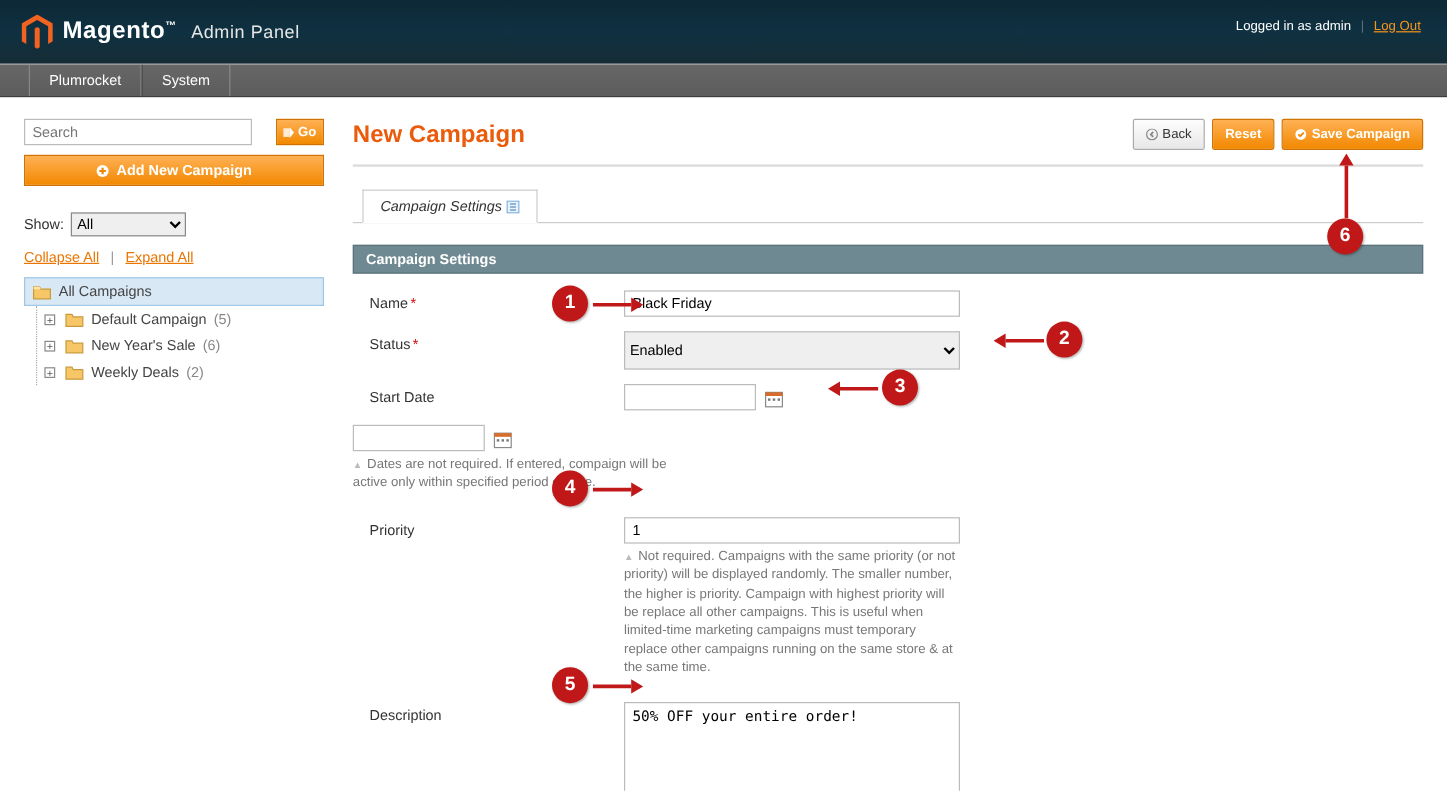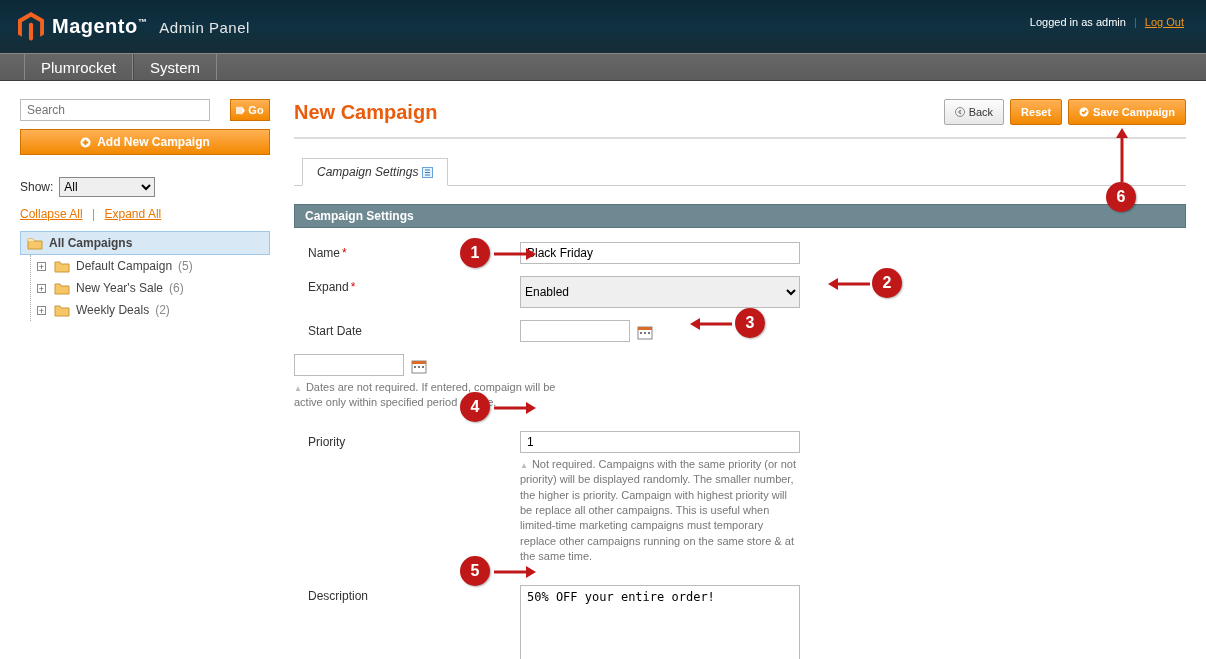--- a/index.html
+++ b/index.html
@@ -40,21 +40,21 @@
     height: 28px;
     background: linear-gradient(to bottom, #676767 0%, #5c5c5c 100%);
     border-top: 1px solid #878787;
     border-bottom: 1px solid #3d3d3d;
     display: flex;
     align-items: stretch;
     padding-left: 24px;
   }
   .mainmenu .menuitem {
     color: #fff;
-    font-size: 15px;
+    font-size: 12px;
     padding: 12px 16px;
     display: flex;
     align-items: center;
     border-right: 1px solid #888;
     border-left: 1px solid #4a4a4a;
     cursor: pointer;
   }
   .mainmenu .menuitem:first-child { border-left: 1px solid #888; }
   
   .wrapper {
@@ -109,21 +109,20 @@
   .expandrow .sep { color: #999; margin: 0 6px; }
   .tree { border-top: 0; }
   .tree-node {
     display: flex; align-items: center; gap: 6px;
     padding: 4px 6px; font-size: 12px; color: #444;
     cursor: pointer;
   }
   .tree-node.selected {
     background: #d8e8f5;
     border: 1px solid #9ec7e8;
-    font-weight: bold;
   }
   .tree-children { margin-left: 10px; border-left: 1px dotted #aaa; padding-left: 6px; }
   .tree-child { display: flex; align-items: center; gap: 6px; padding: 4px 0; color: #444; cursor: pointer; }
   .plus { width: 9px; height: 9px; border: 1px solid #888; font-size: 9px; line-height: 8px; text-align:center; color:#555; background:#fff; margin-right:2px;}
   .folder-icon { width: 16px; height: 14px; display:inline-flex; }
   
   .maincol { flex: 1; position: relative; }
   .page-titlebar { display: flex; align-items: center; justify-content: space-between; margin: 0 0 8px 0; padding-bottom: 4px; }
   .page-title { color: #ea5b0c; font-size: 20px; font-weight: bold; }
   .btnrow { display: flex; gap: 6px; }
@@ -353,21 +352,21 @@
     <div class="form-table" style="position:relative;">
 
       <div class="form-row" style="padding-top:14px;">
         <div class="form-label"><span>Name</span><span class="req">*</span></div>
         <div class="form-field">
           <input type="text" value="Black Friday" style="">
         </div>
       </div>
 
       <div class="form-row">
-        <div class="form-label"><span>Expand</span><span class="req">*</span></div>
+        <div class="form-label"><span>Status</span><span class="req">*</span></div>
         <div class="form-field">
           <select>
             <option>Enabled</option>
           </select>
         </div>
       </div>
 
       <div class="form-row">
         <div class="form-label"><span>Start Date</span></div>
         <div class="form-field">

